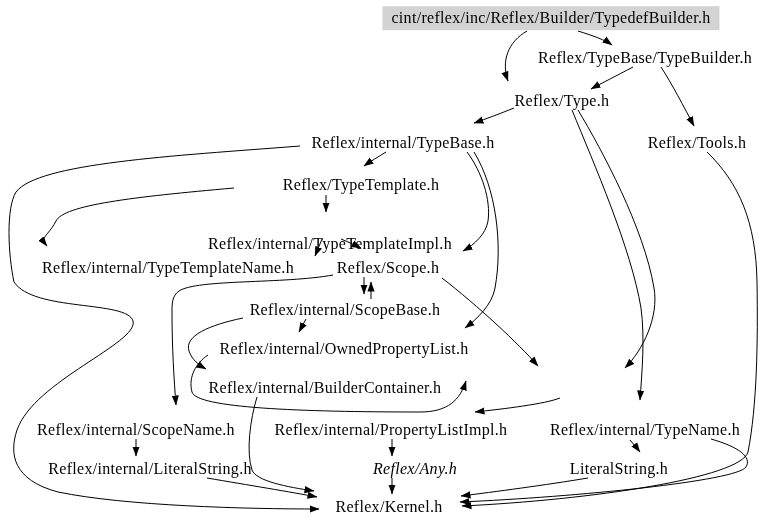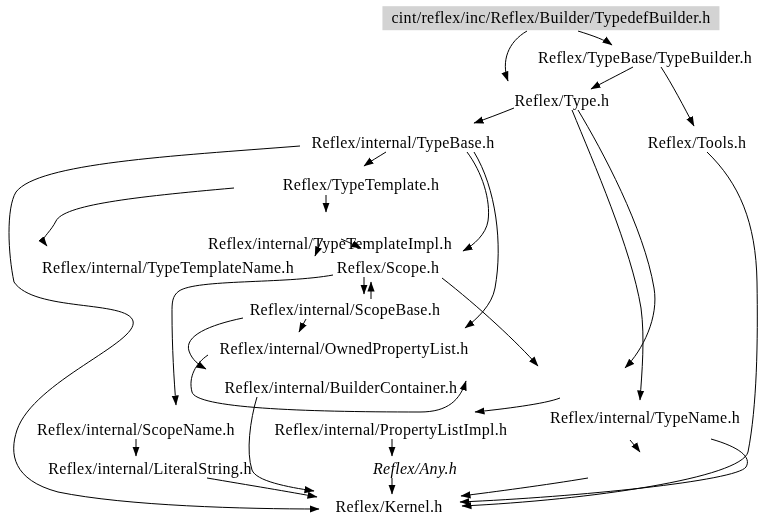--- a/index.html
+++ b/index.html
@@ -77,21 +77,22 @@
       <div class="node" style="left: 645px; top: 58px;">Reflex/TypeBase/TypeBuilder.h</div>
       <div class="node" style="left: 562px; top: 101px;">Reflex/Type.h</div>
       <div class="node" style="left: 403px; top: 143px;">Reflex/internal/TypeBase.h</div>
       <div class="node" style="left: 697px; top: 143px;">Reflex/Tools.h</div>
       <div class="node" style="left: 325px; top: 185px; margin-left: 36px;">Reflex/TypeTemplate.h</div>
       <div class="node" style="left: 330px; top: 228px; margin-top: 16px;">Reflex/internal/TypeTemplateImpl.h</div>
       <div class="node" style="left: 168px; top: 268px;">Reflex/internal/TypeTemplateName.h</div>
       <div class="node" style="left: 388px; top: 268px;">Reflex/Scope.h</div>
       <div class="node" style="left: 345px; top: 310px;">Reflex/internal/ScopeBase.h</div>
       <div class="node" style="left: 344px; top: 349px;">Reflex/internal/OwnedPropertyList.h</div>
-      <div class="node" style="left: 325px; top: 388px; margin-left: 16px;">Reflex/internal/BuilderContainer.h</div>
+      <div class="node" style="left: 325px; top: 388px;">Reflex/internal/BuilderContainer.h</div>
       <div class="node" style="left: 136px; top: 430px;">Reflex/internal/ScopeName.h</div>
       <div class="node" style="left: 391px; top: 430px;">Reflex/internal/PropertyListImpl.h</div>
-      <div class="node" style="left: 645px; top: 418px;">Reflex/internal/TypeName.h</div>
+      <div class="node" style="left: 645px; top: 430px;">Reflex/internal/TypeName.h</div>
       <div class="node" style="left: 150px; top: 469px;">Reflex/internal/LiteralString.h</div>
       <div class="node" style="left: 415px; top: 469px; font-style: italic;">Reflex/Any.h</div>
+      <div class="node" style="left: 619px; top: 469px;">LiteralString.h</div>
       <div class="node" style="left: 389px; top: 507px;">Reflex/Kernel.h</div>
     </div>
 </div>
 
 </body></html>

